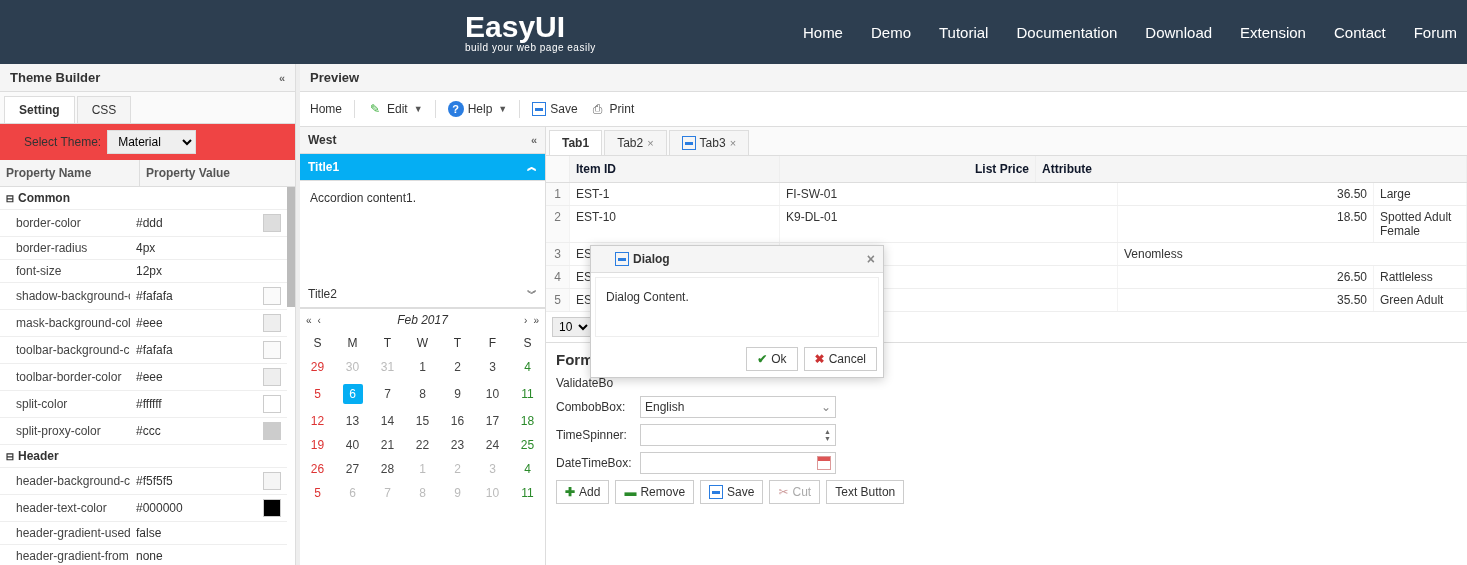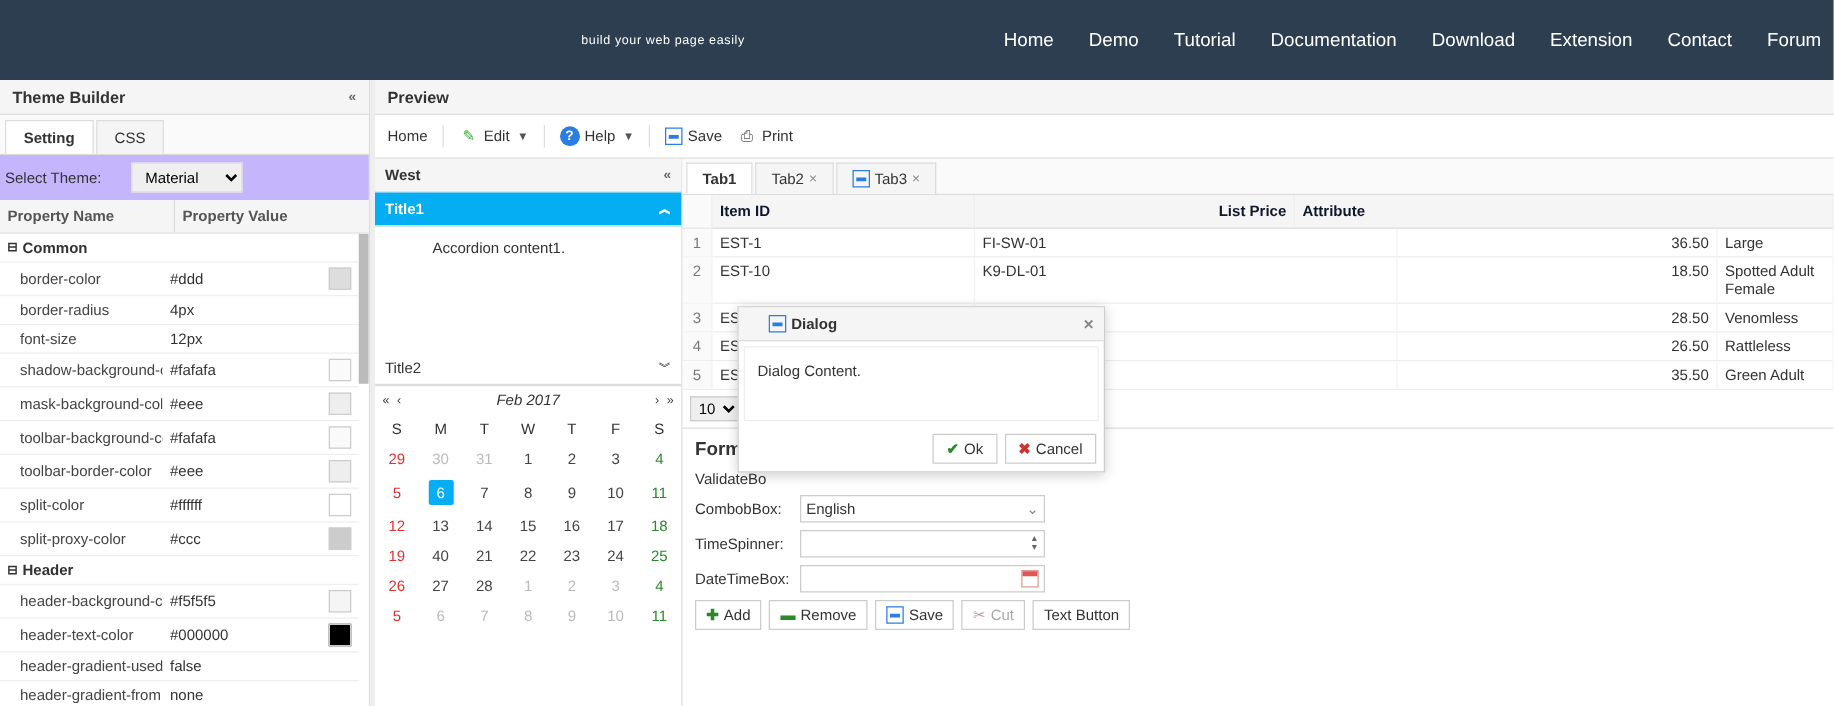--- a/index.html
+++ b/index.html
@@ -16,21 +16,21 @@
 
 .layout { display: flex; height: 501px; }
 .sidebar { width: 296px; border-right: 1px solid #ddd; background: #fafafa; display: flex; flex-direction: column; }
 .sidebar-header { display: flex; align-items: center; justify-content: space-between; padding: 6px 10px; font-size: 13px; font-weight: bold; background: #f5f5f5; border-bottom: 1px solid #ddd; }
 .collapse-icon { font-size: 11px; color: #666; }
 
 .tabs-row { display: flex; background: #fafafa; border-bottom: 1px solid #ddd; padding: 4px 4px 0 4px; }
 .tab { padding: 6px 14px; border: 1px solid #ddd; border-bottom: none; margin-right: 2px; font-size: 12px; background: #f5f5f5; cursor: pointer; }
 .tab.active { background: #fff; font-weight: bold; }
 
-.theme-select { padding: 6px 4px; display: flex; align-items: center; gap: 24px; background: #c4b5fd; }
+.theme-select { padding: 6px 24px; display: flex; align-items: center; gap: 6px; background: #ef4444; }
 .theme-select select { border: 1px solid #ddd; padding: 3px 18px 3px 6px; font-size: 12px; }
 
 .prop-header { display: flex; background: #f5f5f5; border-bottom: 1px solid #ddd; font-size: 12px; color: #555; font-weight: bold; }
 .prop-header .col1 { width: 140px; padding: 6px; border-right: 1px solid #ddd; }
 .prop-header .col2 { flex: 1; padding: 6px; }
 
 .prop-body { flex: 1; overflow: hidden; position: relative; background: #fff; }
 .prop-scroll { position: absolute; top:0; bottom:0; left:0; right:8px; overflow: hidden; }
 .scrollbar { position: absolute; top:0; right:0; width:8px; height: 120px; background:#bbb; border-radius:0; }
 
@@ -53,21 +53,21 @@
 .ico-save { color:#2a7de1; border:1px solid #2a7de1; width:14px; height:14px; }
 .ico-save::before{content:"";display:block;width:8px;height:3px;background:#2a7de1;margin:1px auto 0;}
 .ico-print { color:#555; }
 .caret { font-size:9px; color:#555; margin-left:2px; }
 
 .content-row { display:flex; flex:1; overflow:hidden; }
 .west { width: 246px; border-right:1px solid #ddd; display:flex; flex-direction:column; }
 .panel-header { display:flex; align-items:center; justify-content:space-between; padding:6px 8px; background:#f5f5f5; border-bottom:1px solid #ddd; font-size:12px; font-weight:bold; }
 .acc-header { padding:6px 8px; border-bottom:1px solid #ddd; display:flex; justify-content:space-between; align-items:center; font-size:12px; }
 .acc-header.active { background:#05aef3; color:#fff; font-weight:bold; }
-.acc-body { padding:10px; flex:0 0 auto; height:100px; font-size:12px;margin-left:36px; }
+.acc-body { padding:10px; flex:0 0 auto; height:100px; font-size:12px; }
 .acc-header .chev { font-size:10px; }
 
 .calendar { border-top:1px solid #ddd; }
 .cal-head { display:flex; align-items:center; justify-content:space-between; padding:4px 6px; }
 .cal-nav { display:flex; gap:6px; font-size:10px; color:#444; cursor:pointer; }
 .cal-title { font-size:12px;font-style:italic; }
 .cal-grid { width:100%; border-collapse:collapse; }
 .cal-grid th, .cal-grid td { text-align:center; padding:5px 0; font-size:12px; width:14.28%; }
 .cal-grid th { color:#333; font-weight:normal; }
 .cal-grid td { color:#444; }
@@ -119,20 +119,21 @@
 .dlg-foot { display:flex; justify-content:flex-end; gap:6px; padding:6px; }
 .dlg-btn { border:1px solid #ccc; padding:4px 10px; font-size:12px; display:flex; align-items:center; gap:4px; cursor:pointer; background:#fff; }
 .ico-ok{color:#2a8a2a; font-weight:bold;}
 .ico-cancel{color:#c33; font-weight:bold;}
 </style>
 </head>
 <body>
 
 <div class="topbar">
   <div class="logo">
+    <div class="logo-main">EasyUI</div>
     <div class="logo-sub">build your web page easily</div>
   </div>
   <div class="nav">
     <a>Home</a>
     <a>Demo</a>
     <a>Tutorial</a>
     <a>Documentation</a>
     <a>Download</a>
     <a>Extension</a>
     <a>Contact</a>
@@ -420,21 +421,20 @@
                 <div class="c-idx">2</div>
                 <div class="c-id">EST-10</div>
                 <div class="c-prod">K9-DL-01</div>
                 <div class="c-price">18.50</div>
                 <div class="c-attr">Spotted Adult Female</div>
               </div>
               <div class="grow">
                 <div class="c-idx">3</div>
                 <div class="c-id">EST-11</div>
                 <div class="c-prod"></div>
-                <div class="c-price">28.50</div>
                 <div class="c-attr">Venomless</div>
               </div>
               <div class="grow">
                 <div class="c-idx">4</div>
                 <div class="c-id">EST-12</div>
                 <div class="c-prod"></div>
                 <div class="c-price">26.50</div>
                 <div class="c-attr">Rattleless</div>
               </div>
               <div class="grow">

